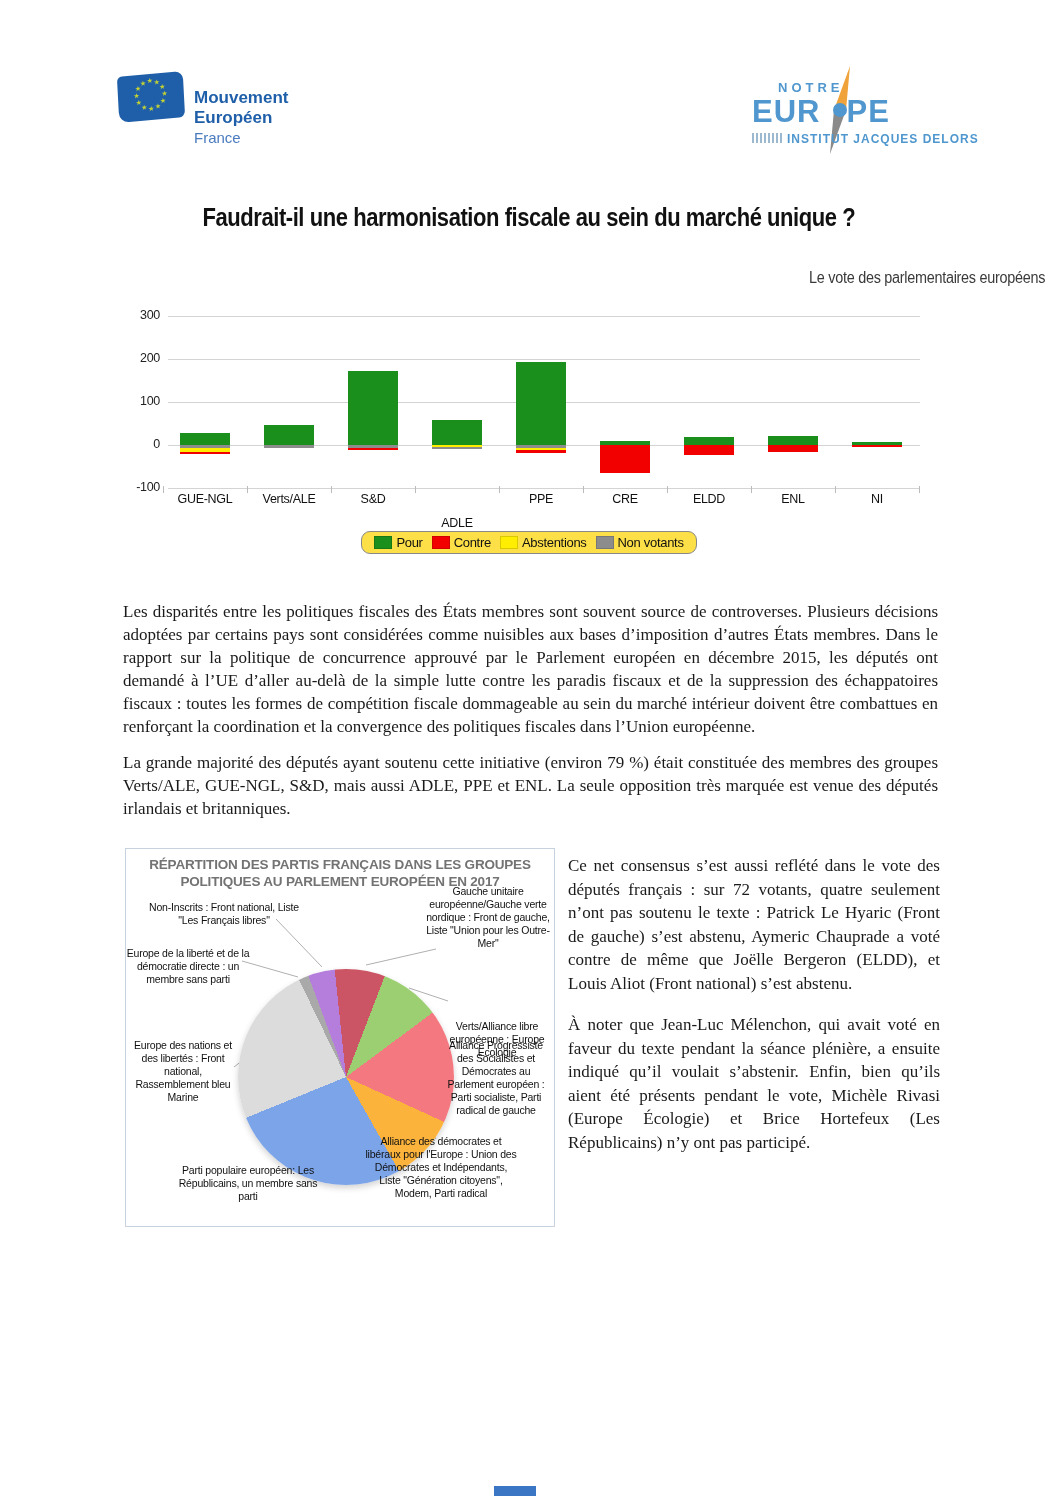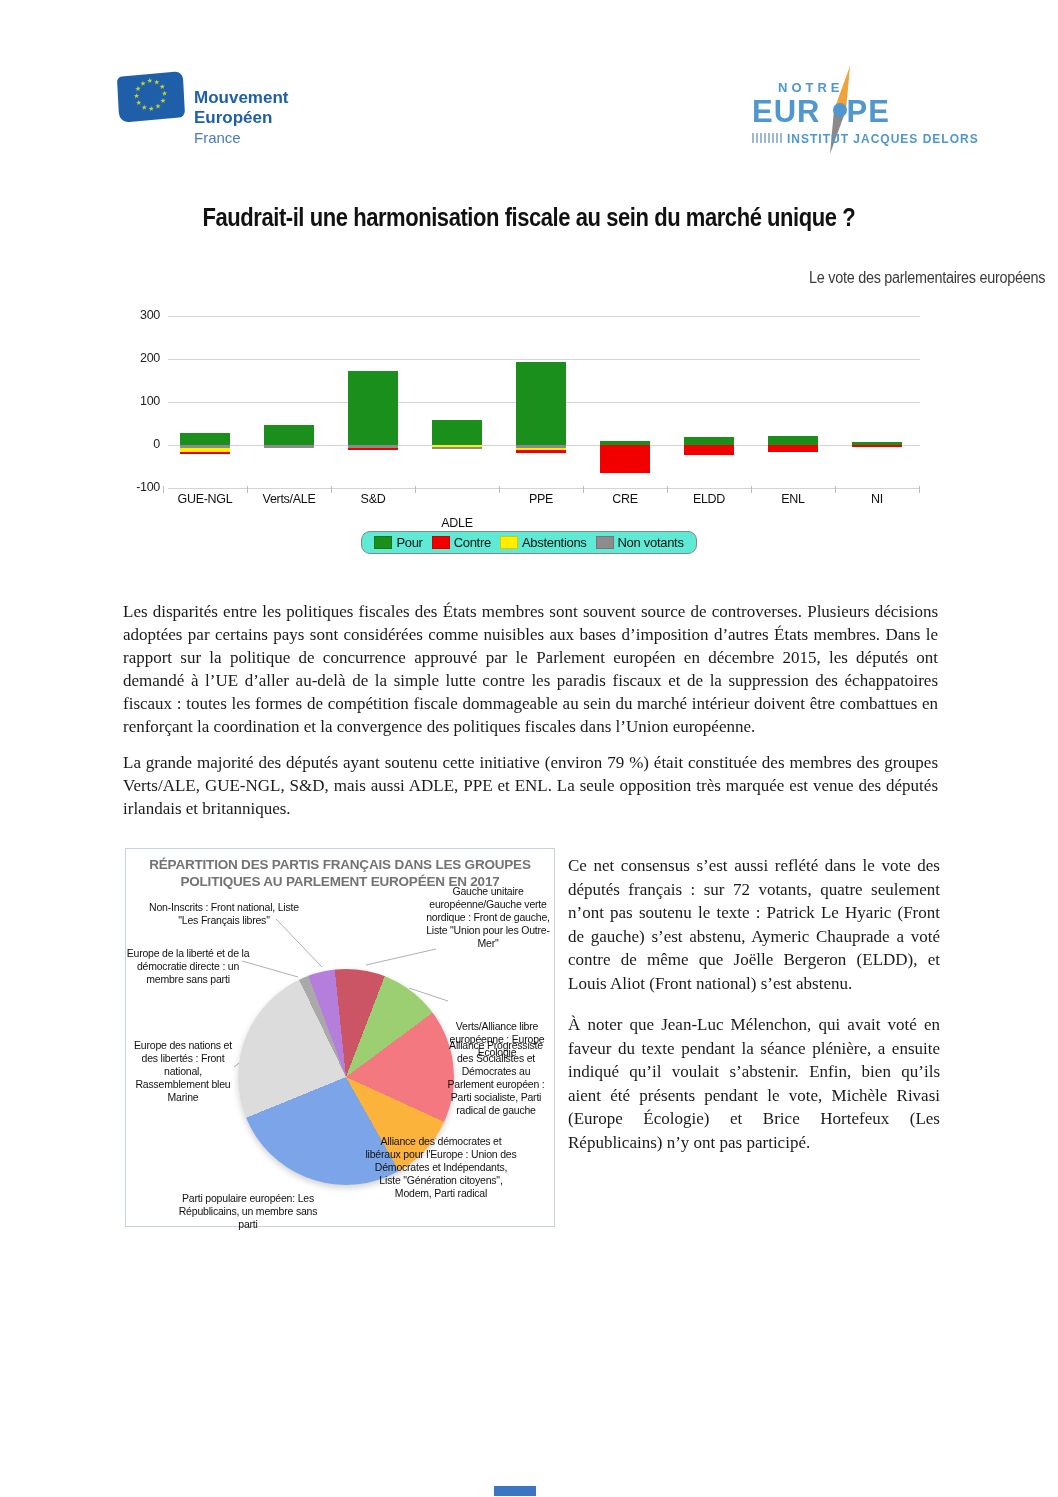--- a/index.html
+++ b/index.html
@@ -36,21 +36,21 @@
   .chart{position:absolute;left:110px;top:300px;width:840px;height:215px;
          font-family:"Liberation Sans",sans-serif;}
   .gridline{position:absolute;left:58px;width:752px;height:1px;background:#d4d4d4;}
   .ytick{position:absolute;left:8px;width:42px;text-align:right;font-size:12.5px;color:#222;letter-spacing:-.3px;}
   .bar-seg{position:absolute;width:50px;}
   .xlab{position:absolute;top:192px;width:84px;text-align:center;font-size:12.5px;color:#111;letter-spacing:-.3px;}
   .xtick{position:absolute;top:186px;width:1px;height:7px;background:#bbb;}
 
   .legend-wrap{position:absolute;left:0;top:531px;width:100%;display:flex;justify-content:center;}
   .legend{display:inline-flex;align-items:center;gap:9px;border:1px solid #888;border-radius:9px;
-          padding:3px 12px;font-family:"Liberation Sans",sans-serif;font-size:13px;color:#111;background:#5eead4;}
+          padding:3px 12px;font-family:"Liberation Sans",sans-serif;font-size:13px;color:#111;background:#fde047;}
   .legend-item{display:inline-flex;align-items:center;gap:4px;letter-spacing:-.3px;}
   .legend-swatch{width:16px;height:11px;display:inline-block;border:1px solid rgba(0,0,0,.15);}
 
   
   .body-text{position:absolute;left:123px;top:600px;width:815px;font-size:17px;line-height:23px;
              text-align:justify;}
   .body-text p{margin:0 0 13px 0;}
 
   
   .fig-box{position:absolute;left:125px;top:848px;width:428px;height:377px;border:1px solid #c6d2de;
@@ -195,21 +195,21 @@
       </g>
     </svg>
     <div class="pie" id="pie" style="background: conic-gradient(from -6deg, rgb(203, 85, 101) 0%, rgb(203, 85, 101) 7.5%, rgb(155, 207, 114) 7.5%, rgb(155, 207, 114) 16.5%, rgb(244, 120, 127) 16.5%, rgb(244, 120, 127) 33.5%, rgb(251, 179, 60) 33.5%, rgb(251, 179, 60) 43.5%, rgb(123, 164, 233) 43.5%, rgb(123, 164, 233) 70.5%, rgb(220, 220, 220) 70.5%, rgb(220, 220, 220) 94.5%, rgb(169, 169, 169) 94.5%, rgb(169, 169, 169) 96%, rgb(181, 126, 220) 96%, rgb(181, 126, 220) 100%);"></div>
     <div class="pie-lbl" style="left:18px;top:52px;width:160px;">Non-Inscrits : Front national, Liste "Les Français libres"</div>
     <div class="pie-lbl" style="left:300px;top:36px;width:124px;">Gauche unitaire européenne/Gauche verte nordique : Front de gauche, Liste "Union pour les Outre-Mer"</div>
     <div class="pie-lbl" style="left:0px;top:98px;width:124px;">Europe de la liberté et de la démocratie directe : un membre sans parti</div>
     <div class="pie-lbl" style="left:316px;top:135px;width:110px;margin-top:36px;">Verts/Alliance libre européenne : Europe Ecologie</div>
     <div class="pie-lbl" style="left:4px;top:190px;width:106px;">Europe des nations et des libertés : Front national, Rassemblement bleu Marine</div>
     <div class="pie-lbl" style="left:314px;top:190px;width:112px;">Alliance Progressiste des Socialistes et Démocrates au Parlement européen : Parti socialiste, Parti radical de gauche</div>
     <div class="pie-lbl" style="left:238px;top:286px;width:154px;">Alliance des démocrates et libéraux pour l'Europe :  Union des Démocrates et Indépendants, Liste "Génération citoyens", Modem, Parti radical</div>
-    <div class="pie-lbl" style="left:42px;top:315px;width:160px;margin-top:28px;">Parti populaire européen: Les Républicains, un membre sans parti</div>
+    <div class="pie-lbl" style="left:42px;top:315px;width:160px;">Parti populaire européen: Les Républicains, un membre sans parti</div>
   </div>
 
   <div class="right-col">
     <p>Ce net consensus s’est aussi reflété dans le vote des députés français : sur 72 votants, quatre seulement n’ont pas soutenu le texte : Patrick Le Hyaric (Front de gauche) s’est abstenu, Aymeric Chauprade a voté contre de même que Joëlle Bergeron (ELDD), et Louis Aliot (Front national) s’est abstenu.</p>
     <p>À noter que Jean-Luc Mélenchon, qui avait voté en faveur du texte pendant la séance plénière, a ensuite indiqué qu’il voulait s’abstenir. Enfin, bien qu’ils aient été présents pendant le vote, Michèle Rivasi (Europe Écologie) et Brice Hortefeux (Les Républicains) n’y ont pas participé.</p>
   </div>
 
   <div class="footer-mark"></div>
 </div>
 

